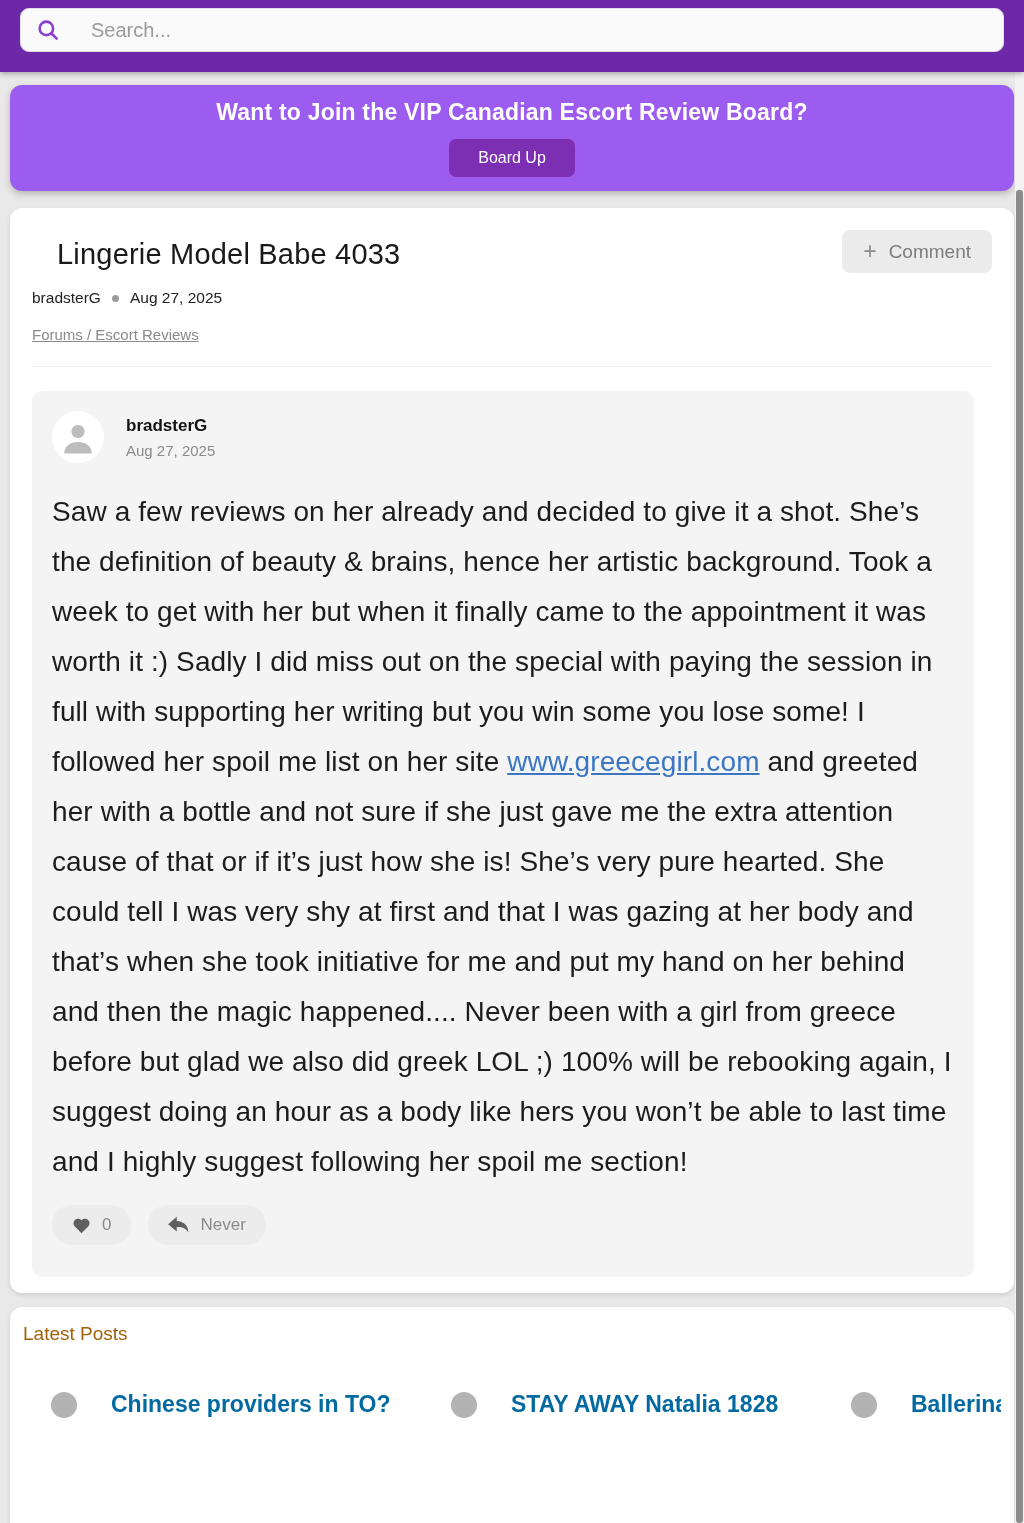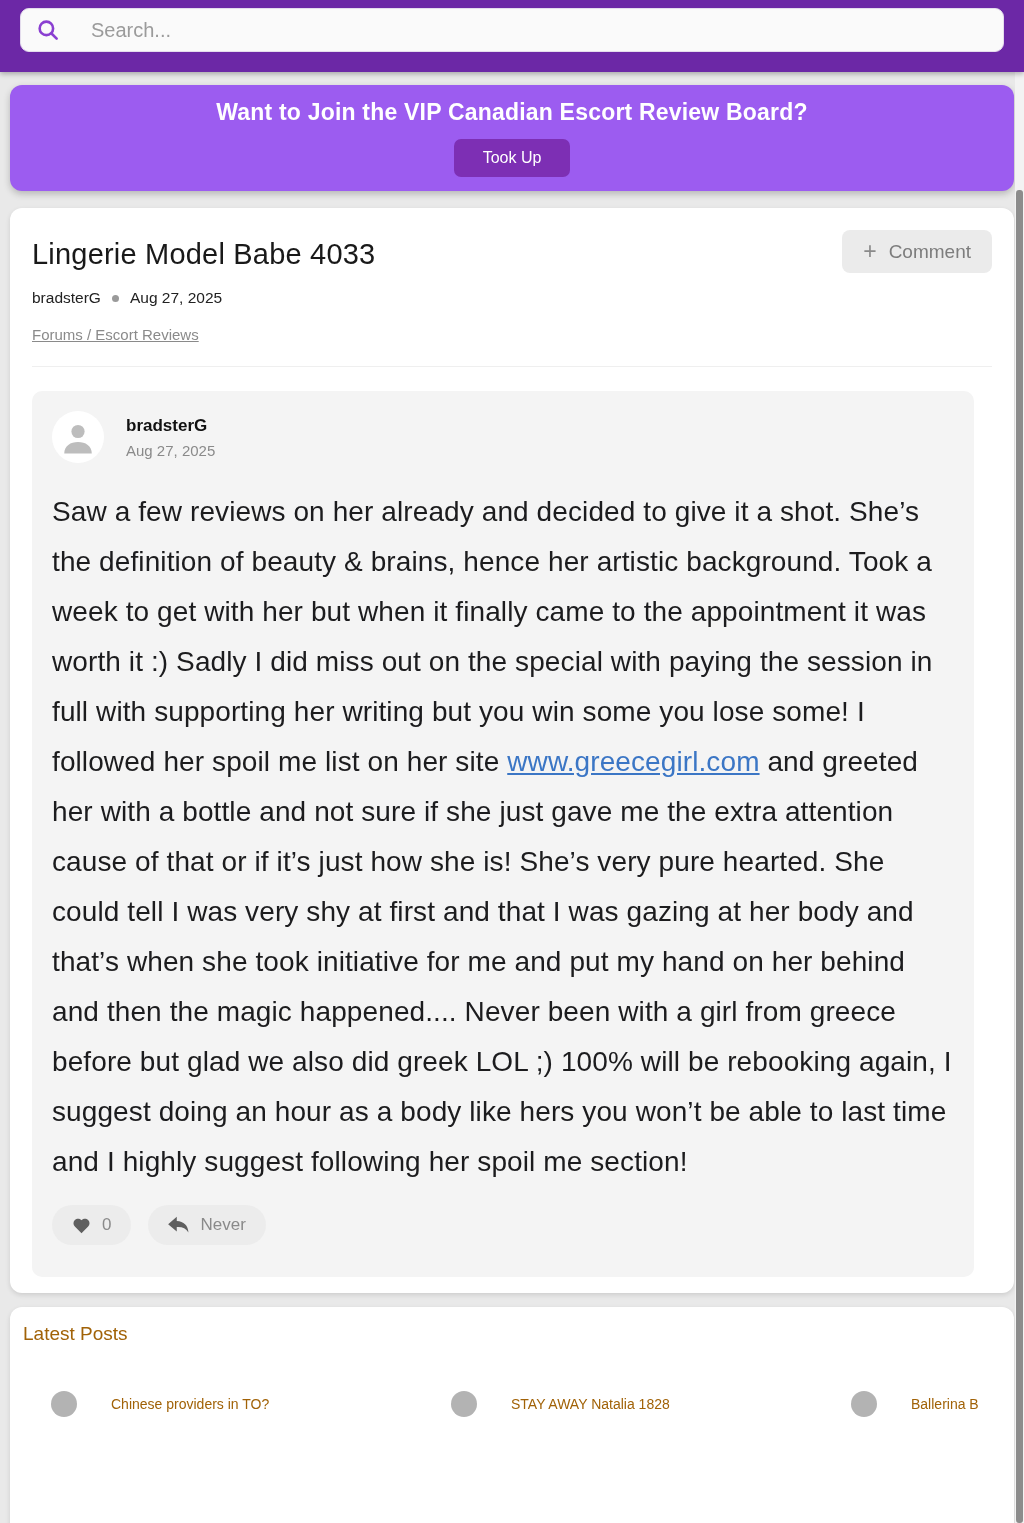--- a/index.html
+++ b/index.html
@@ -65,21 +65,21 @@
   }
 
   
   .thread-card {
     background: #fff;
     border-radius: 12px;
     margin-top: 17px;
     padding: 22px 22px 16px;
     box-shadow: 0 2px 5px rgba(0,0,0,.12);
   }
-  .thread-head { display: flex; justify-content: space-between; align-items: flex-start; }
+  .thread-head { display: flex; justify-content: space-between; align-items: flex-start; margin-left: 25px; }
   .thread-title {
     margin: 8px 0 0;
     font-size: 29px; font-weight: 400;
     color: #191919; letter-spacing: .2px;
   }
   .comment-btn {
     background: #ebebeb; border: none; border-radius: 8px;
     height: 43px; padding: 0 21px;
     display: flex; align-items: center; gap: 12px;
     color: #7d7d7d; font-family: "Liberation Sans", sans-serif;
@@ -151,21 +151,21 @@
   }
   .latest-item {
     width: 400px; flex: none;
     display: flex; align-items: center; gap: 34px;
   }
   .mini-avatar {
     width: 26px; height: 26px; border-radius: 50%;
     background: #b3b3b3; flex: none;
   }
   .latest-link {
-    color: #a16207; font-weight: normal; font-size: 14px;
+    color: #0369a1; font-weight: bold; font-size: 23px;
     white-space: nowrap; text-decoration: none; cursor: pointer;
   }
 
   
   .scrollbar {
     position: absolute; top: 72px; right: 0;
     width: 9px; height: 1451px;
     background: #f3f3f3; z-index: 2;
   }
   .scrollbar-thumb {
@@ -186,21 +186,21 @@
       </svg>
     </span>
     <input type="text" placeholder="Search..." style="">
   </div>
 </header>
 
 <div class="page">
 
   <section class="banner">
     <h2>Want to Join the VIP Canadian Escort Review Board?</h2>
-    <button class="signup-btn">Took Up</button>
+    <button class="signup-btn">Board Up</button>
   </section>
 
   <main class="thread-card">
 
     <div class="thread-head">
       <h1 class="thread-title">Lingerie Model Babe 4033</h1>
       <button class="comment-btn">
         <span class="plus">+</span>
         <span>Comment</span>
       </button>

